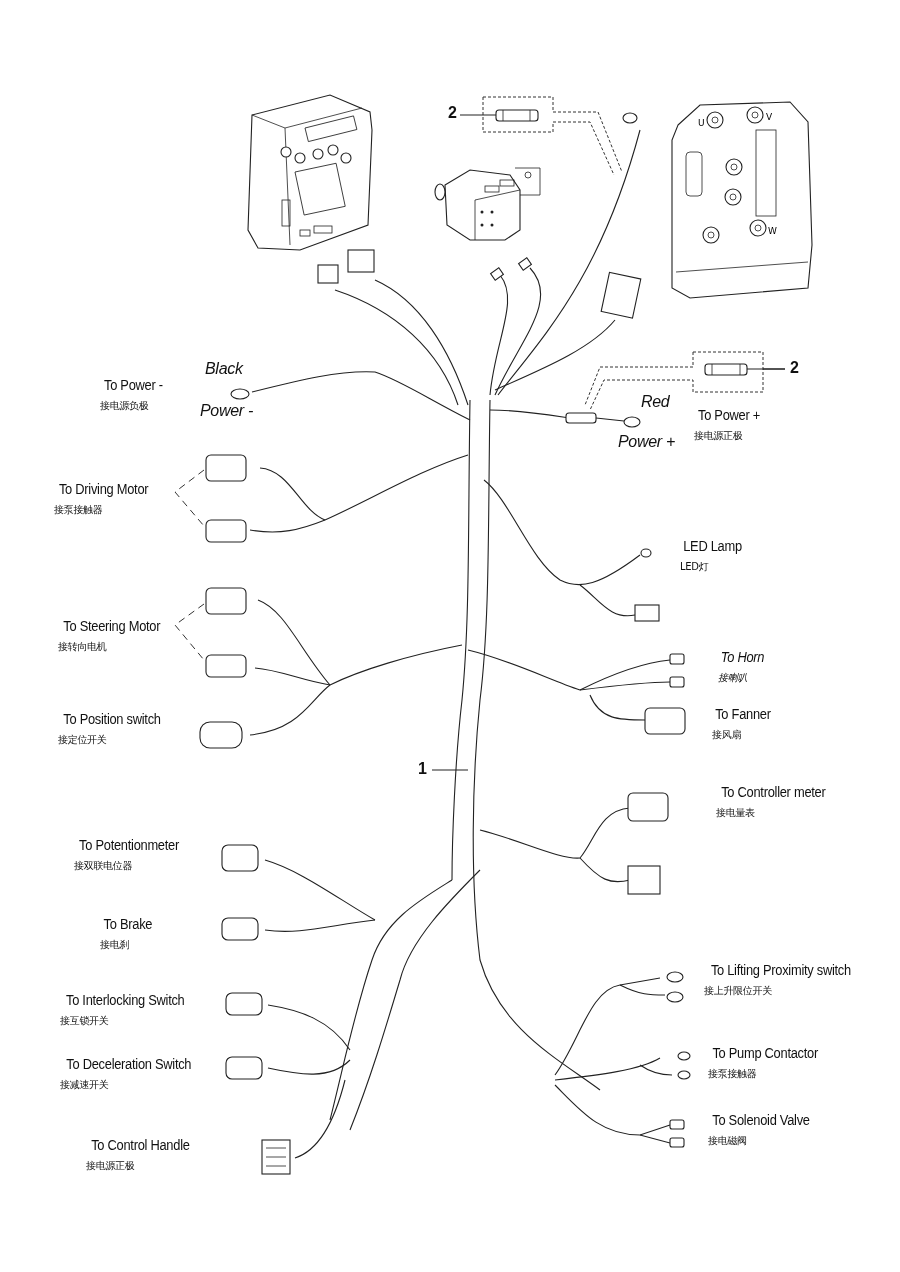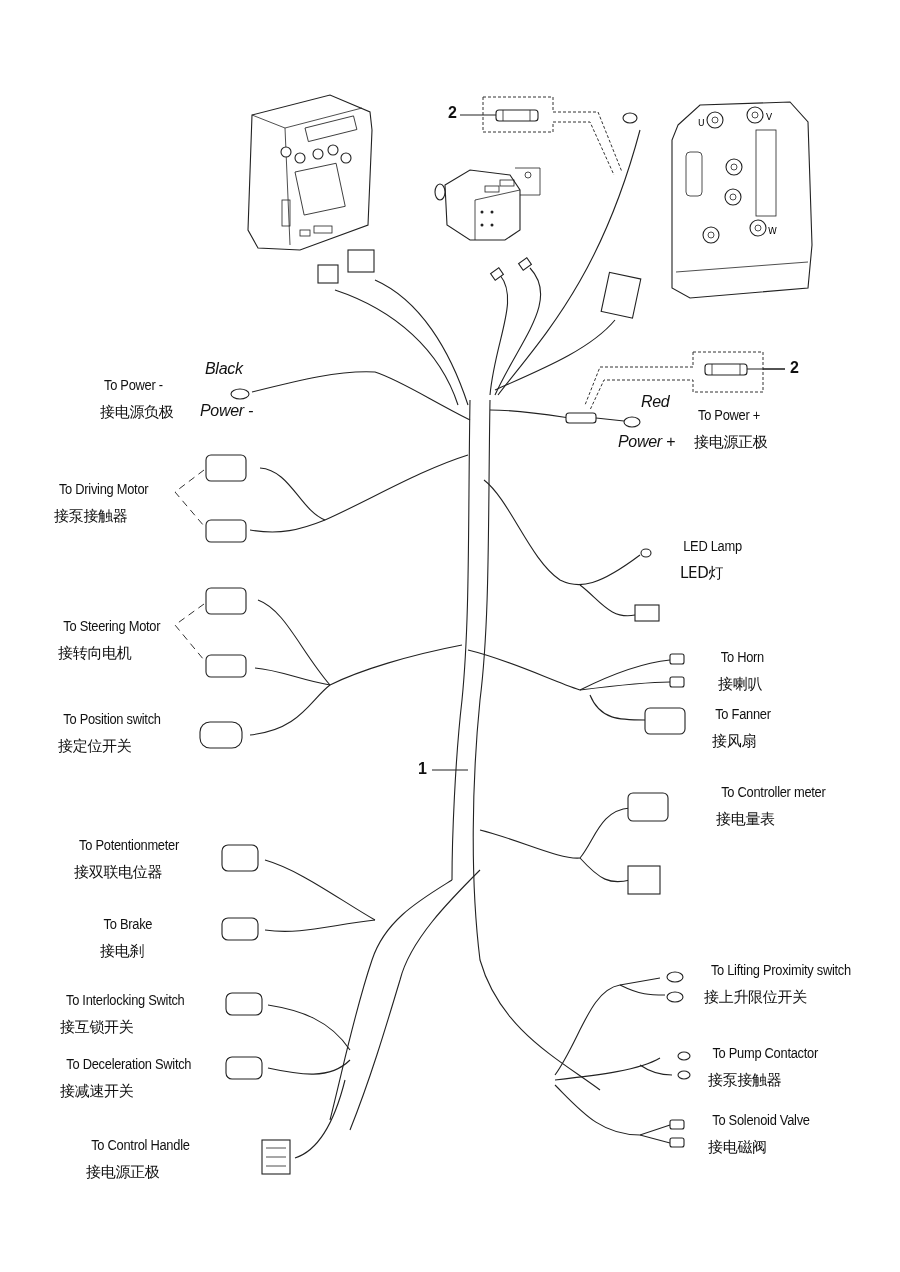--- a/index.html
+++ b/index.html
@@ -1,21 +1,21 @@
 <!DOCTYPE html>
 <html><head>
 <meta charset="utf-8">
 <style>
   html, body { margin: 0; padding: 0; background: #ffffff; }
   body { width: 900px; height: 1272px; position: relative; overflow: hidden;
          font-family: "Liberation Sans", sans-serif; color: #111111; }
   #diagram { position: absolute; left: 0; top: 0; width: 900px; height: 1272px; }
   .lbl { position: absolute; font-size: 14px; line-height: 18px; letter-spacing: -0.3px; white-space: nowrap; }
   .lbl .en { display: block; font-weight: normal; transform: scaleX(0.92); }
-  .lbl .zh { display: block; font-family: "DejaVu Sans", sans-serif; font-size: 15px; margin-top: 9px; }
+  .lbl .zh { display: block; font-family: "DejaVu Sans", sans-serif; font-size: 10px; margin-top: 3px; }
   .plain { position: absolute; font-size: 16px; white-space: nowrap; letter-spacing: -0.3px; font-style: italic; }
   .callout { position: absolute; font-size: 16px; font-weight: bold; }
   svg .h { fill: #ffffff; stroke: #222; stroke-width: 1.1; }
   svg .w { fill: none; stroke: #222; stroke-width: 1.1; }
   svg .d { fill: none; stroke: #333; stroke-width: 1; stroke-dasharray: 3 2; }
   svg .dl { fill: none; stroke: #333; stroke-width: 1; stroke-dasharray: 7 5; }
   svg .c { fill: #fff; stroke: #222; stroke-width: 1.1; }
   svg .thin { fill: none; stroke: #222; stroke-width: 0.8; }
 </style>
 </head>
@@ -238,21 +238,21 @@
 </div>
 <div class="lbl" style="left:86px; top:1136px; width:130px;">
   <span class="en">To Control Handle</span>
   <span class="zh">接电源正极</span>
 </div>
 
 <div class="lbl" style="left:680px; top:537px; width:80px;">
   <span class="en">LED Lamp</span>
   <span class="zh">LED灯</span>
 </div>
-<div class="lbl" style="left:718px; top:648px; width:70px;">
+<div class="lbl" style="left:718px; top:648px; width:70px;font-style:italic;">
   <span class="en">To Horn</span>
   <span class="zh">接喇叭</span>
 </div>
 <div class="lbl" style="left:712px; top:705px; width:80px;">
   <span class="en">To Fanner</span>
   <span class="zh">接风扇</span>
 </div>
 <div class="lbl" style="left:716px; top:783px; width:130px;">
   <span class="en">To Controller meter</span>
   <span class="zh">接电量表</span>

